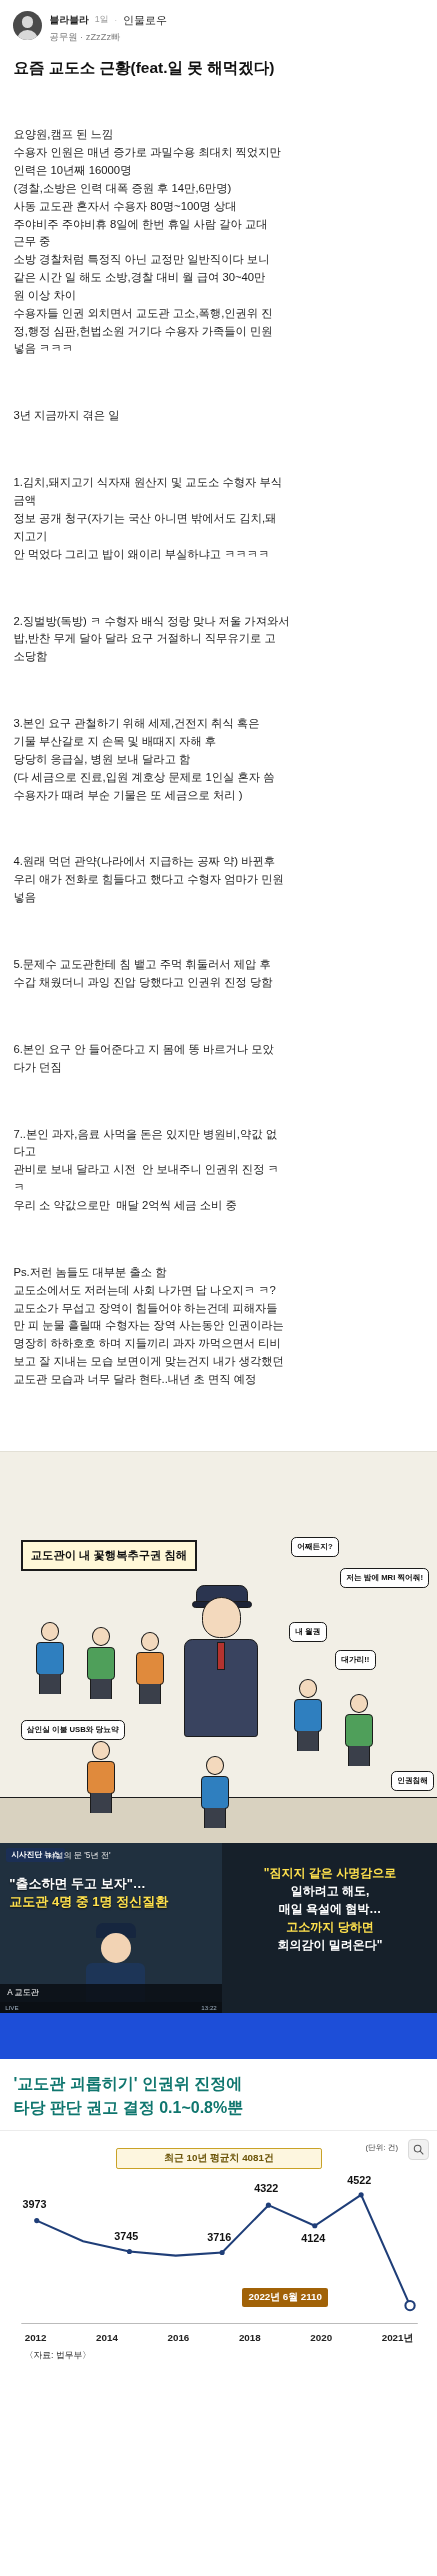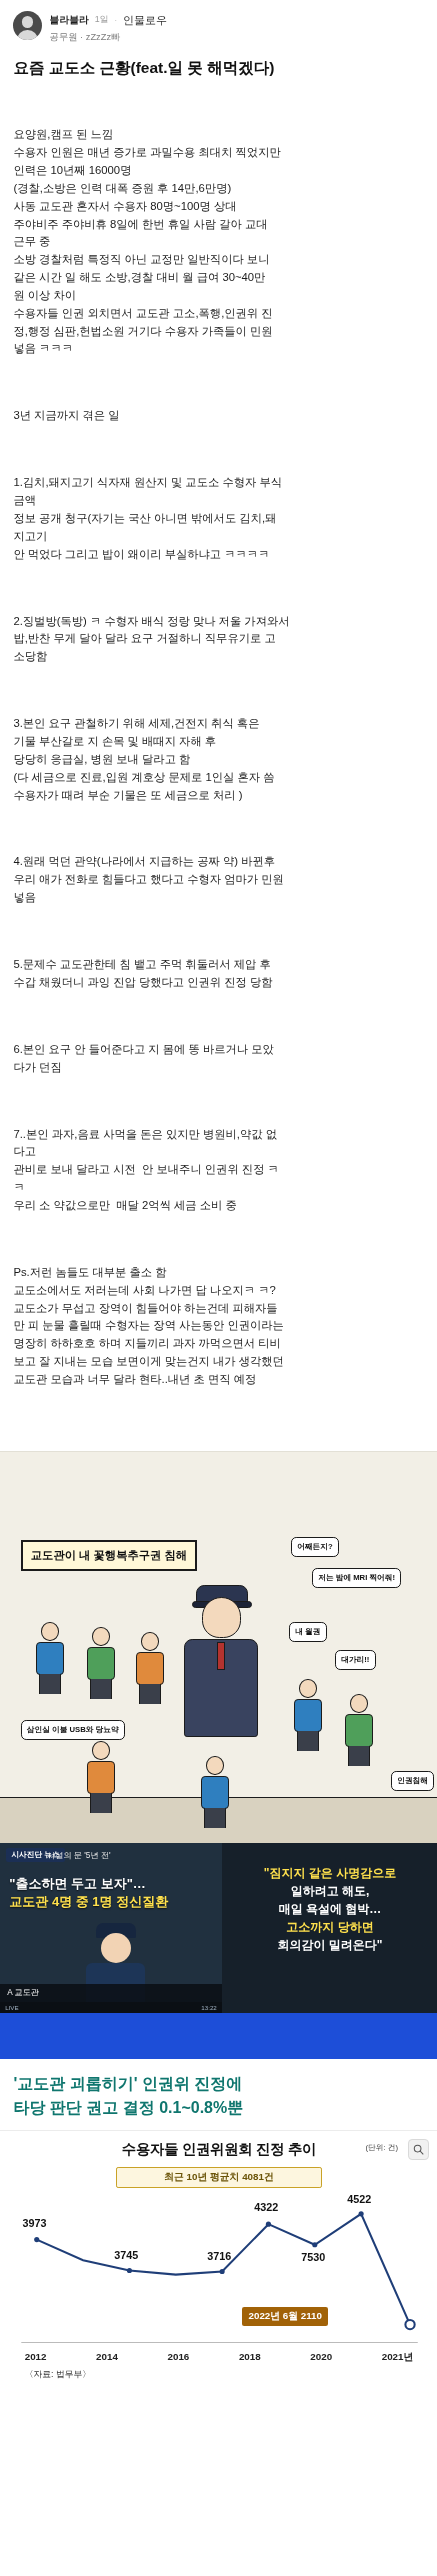--- a/index.html
+++ b/index.html
@@ -368,21 +368,21 @@
   </div>
 
   <div class="comic">
     <div class="floor"></div>
 
     <div class="sign" style="left:20.6px; top:88px;">교도관이 내
 꽃행복추구권
 침해</div>
 
     <div class="bubble" style="left:291px; top:85px;">어째든지?</div>
-    <div class="bubble" style="left:312px; top:116px;">저는 밤에
+    <div class="bubble" style="left:340px; top:116px;">저는 밤에
 MRI 찍어줘!</div>
     <div class="bubble" style="left:289px; top:170px;">내 월권</div>
     <div class="bubble" style="left:335px; top:198px;">대가리!!</div>
     <div class="bubble" style="left:20.6px; top:268px;">삼인실
 이불 USB와
 당뇨약</div>
     <div class="bubble" style="left:355px; top:319px;margin-left:36px;">인권침해</div>
 
     <div class="guard">
       <div class="g-cap"></div>
@@ -459,21 +459,20 @@
       </div>
     </div>
   </div>
 
   <div class="caption">
     <div>'교도관 괴롭히기' 인권위 진정에</div>
     <div>타당 판단 권고 결정 0.1~0.8%뿐</div>
   </div>
 
   <div class="chart-wrap">
-    <div class="chart-title">수용자들 인권위원회 진정 추이</div>
     <div class="chart-unit">(단위: 건)</div>
     <div class="chart-magnifier">
       <svg width="11.3" height="11.3" viewBox="0 0 22 22" aria-hidden="true">
         <circle cx="9" cy="9" r="6.5" fill="none" stroke="#555" stroke-width="2"></circle>
         <line x1="14" y1="14" x2="20" y2="20" stroke="#555" stroke-width="2"></line>
       </svg>
     </div>
     <div class="chart-avg">최근 10년 평균치 4081건</div>
 
     <div class="plot">
@@ -487,21 +486,21 @@
         <circle cx="590" cy="100" r="5" fill="#1f3e78"></circle>
         <circle cx="680" cy="40" r="5" fill="#1f3e78"></circle>
         <circle cx="775" cy="255" r="9" fill="#ffffff" stroke="#1f3e78" stroke-width="4"></circle>
         <line x1="20" y1="290" x2="790" y2="290" stroke="#bbb" stroke-width="2"></line>
       </svg>
 
       <div class="pt-label" style="left:11.3px; top:24px;">3973</div>
       <div class="pt-label" style="left:103px; top:56px;">3745</div>
       <div class="pt-label" style="left:196px; top:57px;">3716</div>
       <div class="pt-label" style="left:243px; top:8.2px;">4322</div>
-      <div class="pt-label" style="left:290px; top:58px;">7530</div>
+      <div class="pt-label" style="left:290px; top:58px;">4124</div>
       <div class="pt-label" style="left:336px; top:0px;">4522</div>
 
       <div class="callout" style="left:231px; top:114px;">2022년 6월 2110</div>
     </div>
 
     <div class="x-axis">
       <span>2012</span>
       <span>2014</span>
       <span>2016</span>
       <span>2018</span>

